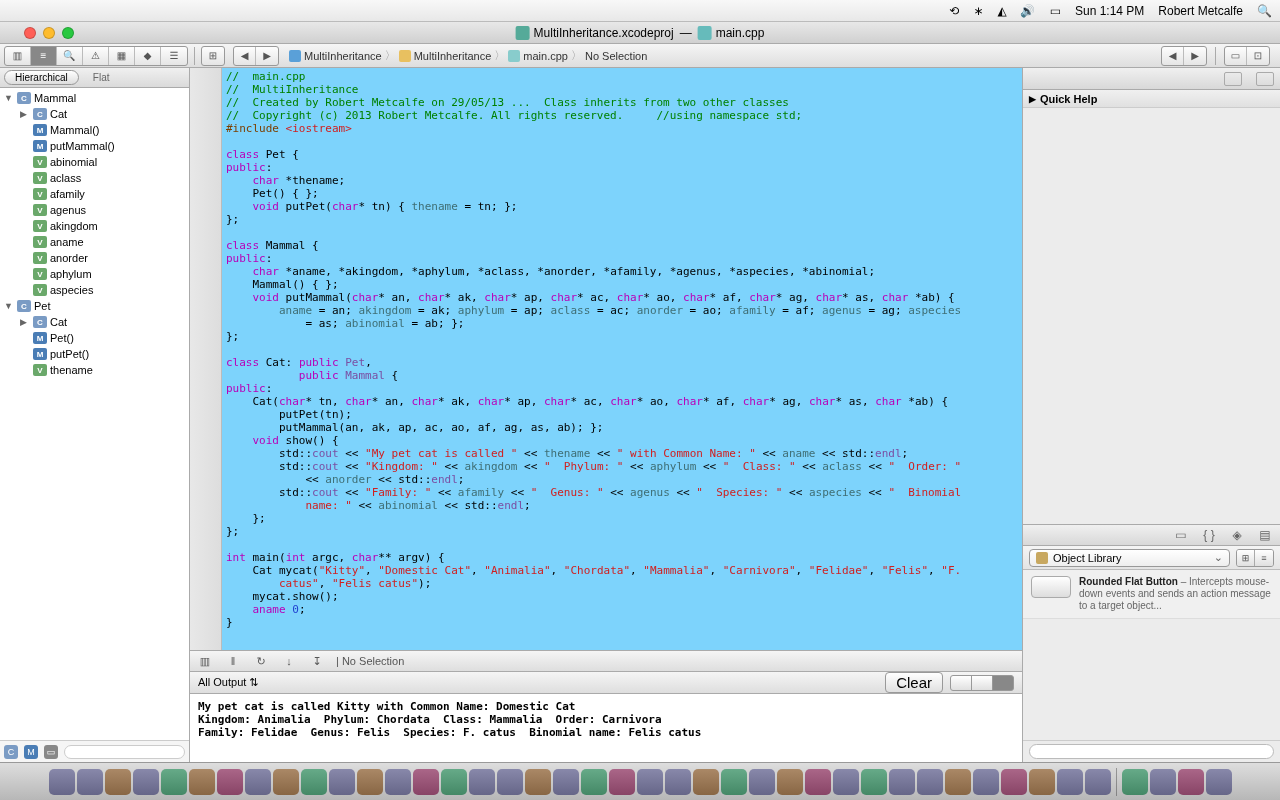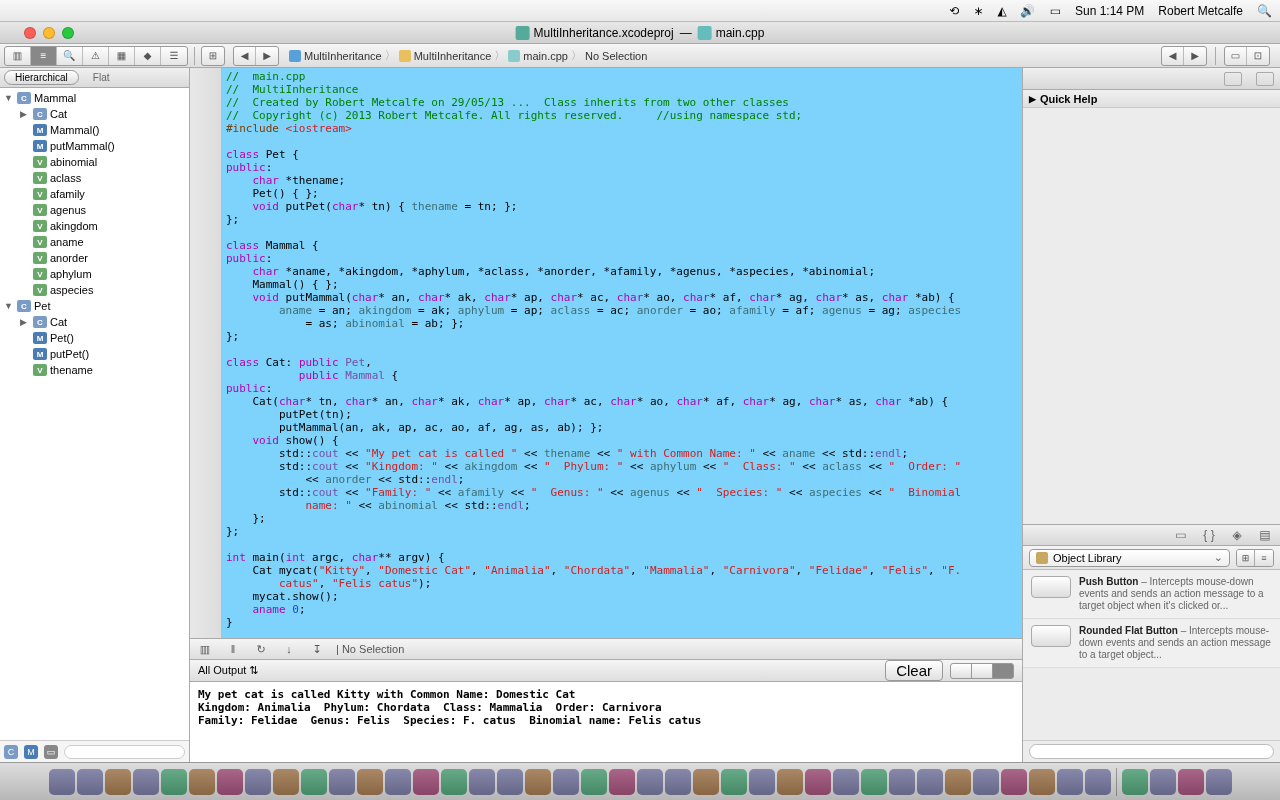--- a/index.html
+++ b/index.html
@@ -76,21 +76,21 @@
 
 .debug-bar { height: 22px; background: linear-gradient(#f5f5f5,#dedede); border-top: 1px solid #aaa; border-bottom: 1px solid #aaa; display: flex; align-items: center; padding: 0 6px; gap: 10px; font-size: 11px; color: #555; }
 .debug-bar .dbtn { width: 18px; text-align: center; cursor: default; }
 .console-bar { height: 22px; background: linear-gradient(#f5f5f5,#dedede); border-bottom: 1px solid #aaa; display: flex; align-items: center; padding: 0 8px; justify-content: space-between; }
 .console-bar .cbtn { border: 1px solid #999; border-radius: 4px; background: linear-gradient(#fff,#e0e0e0); padding: 1px 10px; font-size: 15px; cursor: default; }
 .console-bar .seg { display: flex; }
 .console-bar .seg .s { width: 22px; height: 16px; border: 1px solid #999; margin-left: -1px; background: linear-gradient(#fff,#e0e0e0); display: flex; }
 .console-bar .seg .s:first-child { border-radius: 3px 0 0 3px; }
 .console-bar .seg .s:last-child { border-radius: 0 3px 3px 0; }
 .console-bar .seg .s.active { background: #888; }
-.console { background: #fff; font-family: Menlo, monospace; font-size: 11px; padding: 6px 8px; white-space: pre; height: 80px; overflow: auto; font-weight: bold; }
+.console { background: #fff; font-family: Menlo, monospace; font-size: 11px; padding: 6px 8px; white-space: pre; height: 68px; overflow: auto; font-weight: bold; }
 
 
 .utilities { width: 258px; background: #ececec; border-left: 1px solid #aaa; display: flex; flex-direction: column; }
 .util-top { height: 22px; background: linear-gradient(#f0f0f0,#d8d8d8); border-bottom: 1px solid #aaa; display: flex; align-items: center; padding: 0 6px; gap: 14px; justify-content: flex-end; }
 .util-top .uicon { width: 18px; height: 14px; border: 1px solid #aaa; border-radius: 2px; }
 .util-header { display: flex; align-items: center; height: 18px; padding: 0 6px; font-size: 11px; font-weight: bold; background: linear-gradient(#f0f0f0,#e0e0e0); border-bottom: 1px solid #ccc; }
 .util-header .arrow { margin-right: 4px; font-size: 9px; }
 .util-body { flex: 1; }
 .lib-selector-bar { height: 22px; background: linear-gradient(#f0f0f0,#d8d8d8); border-top: 1px solid #aaa; border-bottom: 1px solid #aaa; display: flex; align-items: center; justify-content: flex-end; padding: 0 6px; gap: 10px; }
 .lib-selector-bar .licon { width: 18px; height: 14px; display: flex; align-items: center; justify-content: center; color: #666; font-size: 12px; }
@@ -417,24 +417,20 @@
           <span style="margin-left:auto;color:#666">⌄</span>
         </div>
         <div class="lib-view-toggle">
           <div class="v">⊞</div>
           <div class="v">≡</div>
         </div>
       </div>
       <div class="lib-list" id="lib-list">
           <div class="lib-item">
             <div class="thumb"></div>
-            <div class="desc"><b>Push Button</b> – Intercepts mouse-down events and sends an action message to a target object when it's clicked or...</div>
-          </div>
-          <div class="lib-item">
-            <div class="thumb"></div>
             <div class="desc"><b>Rounded Flat Button</b> – Intercepts mouse-down events and sends an action message to a target object...</div>
           </div>
         </div>
       <div class="lib-filter">
         <div class="fbox"></div>
       </div>
     </div>
   </div>
 </div>
 

